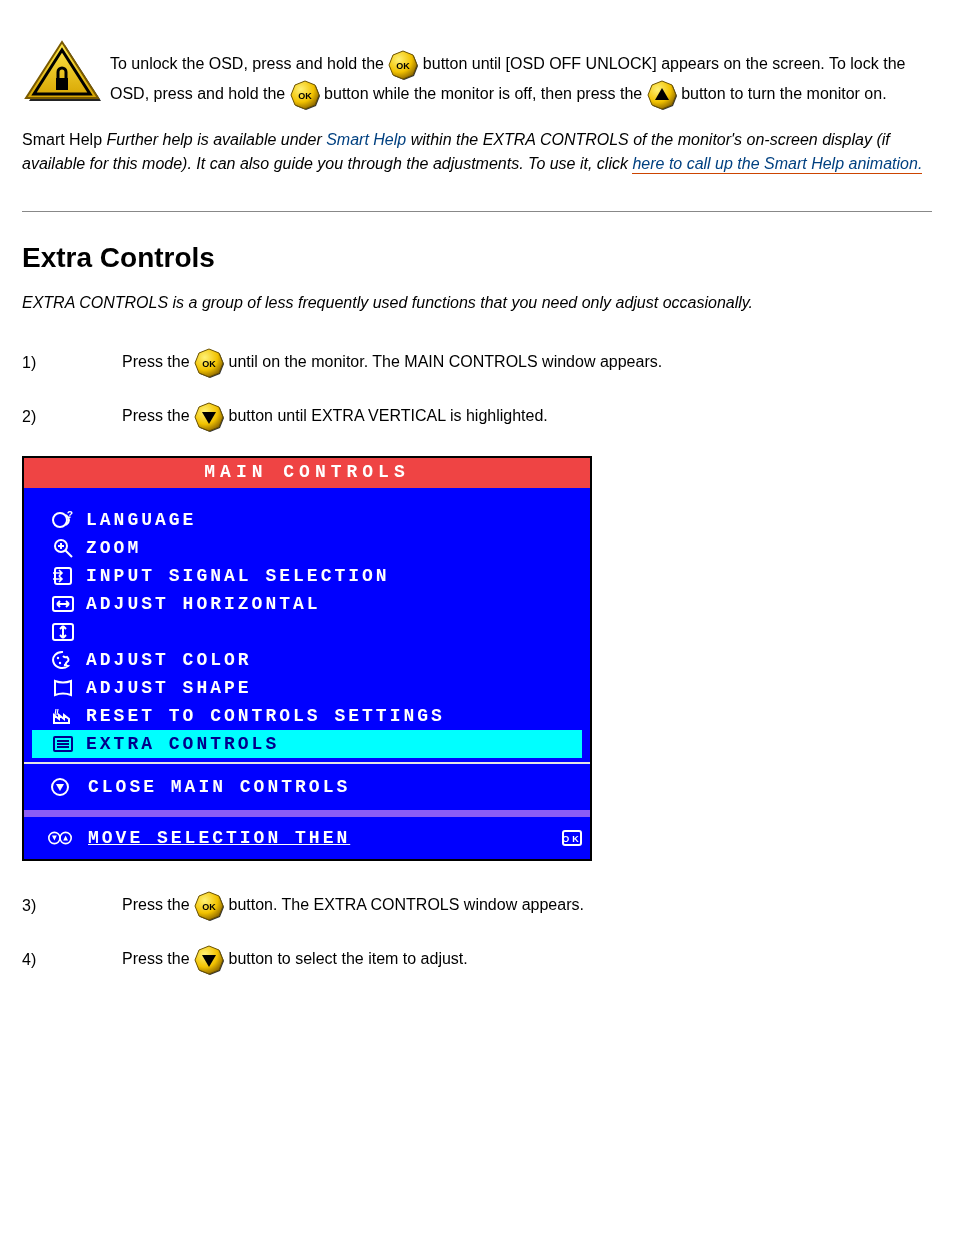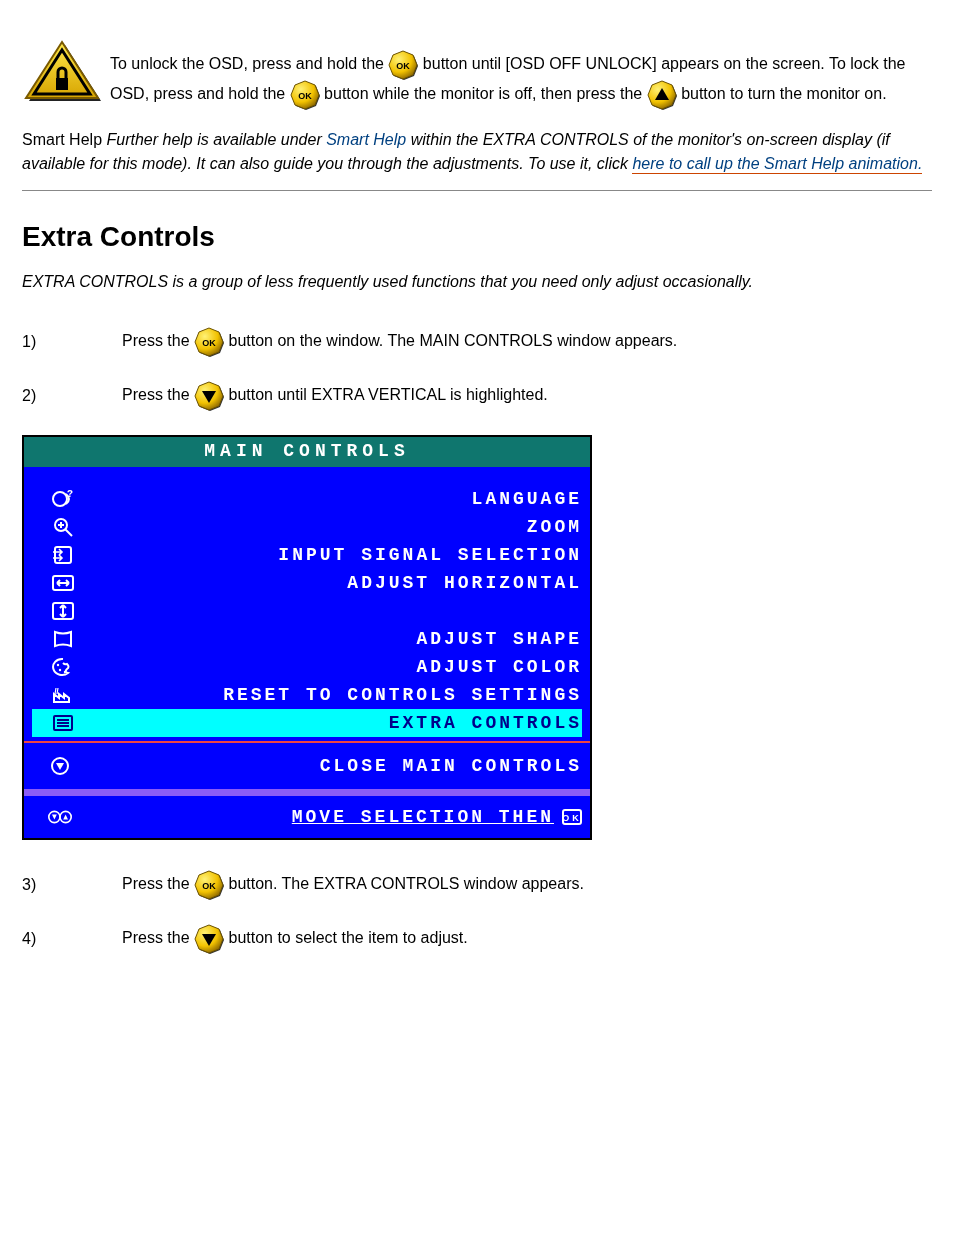--- a/index.html
+++ b/index.html
@@ -39,21 +39,21 @@
   .inline-btn {
     display: inline-block;
     vertical-align: middle;
     width: 30px;
     height: 30px;
     position: relative;
   }
   .inline-btn svg { width: 30px; height: 30px; display: block; }
   .smart-help {
     margin-top: 18px;
-    margin-bottom: 14px;
+    margin-bottom: 35px;
     line-height: 1.5;
   }
   .smart-help .italic { font-style: italic; }
   .link {
     color: #004080;
     text-decoration: none;
   }
   .link.red-underline {
     color: #004080;
     border-bottom: 1px solid #cc4400;
@@ -95,21 +95,21 @@
     border: 2px solid #000000;
     background: #0000ff;
     font-family: "Courier New", monospace;
     font-weight: bold;
     letter-spacing: 3px;
     font-size: 18px;
     color: #ffffff;
     box-sizing: border-box;
   }
   .osd-title {
-    background: #0f766e;
+    background: #ef4444;
     color: #ffffff;
     text-align: center;
     padding: 4px 0 6px 0;
     letter-spacing: 5px;
   }
   .osd-body {
     padding: 18px 8px 4px 8px;
   }
   .osd-item {
     display: flex;
@@ -132,24 +132,23 @@
     height: 22px;
     stroke: #ffffff;
     fill: none;
     stroke-width: 2;
   }
   .osd-item.highlight .osd-icon svg {
     stroke: #00008b;
   }
   .osd-label {
     flex: 1 1 auto;
-    text-align: right;
   }
   .osd-close {
-    border-top: 2px solid #ef4444;
+    border-top: 2px solid #e5e5e5;
     padding: 12px 8px 12px 8px;
     display: flex;
     align-items: center;
   }
   .osd-close .osd-icon { width: 56px; flex: 0 0 56px; }
   .osd-footer {
     border-top: 7px solid #8b5cf6;
     padding: 10px 8px 10px 8px;
     display: flex;
     align-items: center;
@@ -241,21 +240,21 @@
     <div class="step-num">1)</div>
     <div class="step-body">
       <span>Press the </span>
       <span class="inline-btn">
         <svg viewBox="0 0 30 30">
           <polygon points="15,1 25,5 29,15 25,25 15,29 5,25 1,15 5,5" fill="#333" transform="translate(1,1)"></polygon>
           <polygon points="15,1 25,5 29,15 25,25 15,29 5,25 1,15 5,5" fill="url(#yb)" stroke="#6b5200" stroke-width="1"></polygon>
           <text x="15" y="19" text-anchor="middle" font-family="Arial" font-size="9" font-weight="bold" fill="#000">OK</text>
         </svg>
       </span>
-      <span> button on the window. The MAIN CONTROLS window appears.</span>
+      <span> until on the monitor. The MAIN CONTROLS window appears.</span>
     </div>
   </div>
 
   <div class="step">
     <div class="step-num">2)</div>
     <div class="step-body">
       <span>Press the </span>
       <span class="inline-btn">
         <svg viewBox="0 0 30 30">
           <polygon points="15,1 25,5 29,15 25,25 15,29 5,25 1,15 5,5" fill="#333" transform="translate(1,1)"></polygon>
@@ -319,36 +318,36 @@
           <svg viewBox="0 0 24 22">
               <rect x="2" y="3" width="20" height="16" rx="2"></rect>
               <path d="M12 5 v12 M12 5 l-3 3 M12 5 l3 3 M12 17 l-3 -3 M12 17 l3 -3"></path>
             </svg>
         </span>
       </div>
 
       <div class="osd-item">
         <span class="osd-icon">
           <svg viewBox="0 0 24 22">
-              <path d="M4 4 Q12 7 20 4 L20 18 Q12 15 4 18 Z"></path>
-            </svg>
-        </span>
-        <span class="osd-label">ADJUST SHAPE</span>
-      </div>
-
-      <div class="osd-item">
-        <span class="osd-icon">
-          <svg viewBox="0 0 24 22">
               <path d="M12 3 a9 8 0 1 0 5 14 q-4 -1 -1 -4 q3 -2 0 -5 q-2 1 -4 -1"></path>
               <circle cx="7" cy="9" r="1.2" fill="#ffffff" stroke="none"></circle>
               <circle cx="9" cy="14" r="1.2" fill="#ffffff" stroke="none"></circle>
               <circle cx="14" cy="16" r="1.2" fill="#ffffff" stroke="none"></circle>
             </svg>
         </span>
         <span class="osd-label">ADJUST COLOR</span>
+      </div>
+
+      <div class="osd-item">
+        <span class="osd-icon">
+          <svg viewBox="0 0 24 22">
+              <path d="M4 4 Q12 7 20 4 L20 18 Q12 15 4 18 Z"></path>
+            </svg>
+        </span>
+        <span class="osd-label">ADJUST SHAPE</span>
       </div>
 
       <div class="osd-item">
         <span class="osd-icon">
           <svg viewBox="0 0 24 22">
               <path d="M3 18 v-8 l5 4 v-4 l5 4 v-4 l5 4 v4 z"></path>
               <path d="M4 10 l1 -6 M6 10 l1 -6" stroke-width="1.2"></path>
             </svg>
         </span>
         <span class="osd-label">RESET TO CONTROLS SETTINGS</span>

